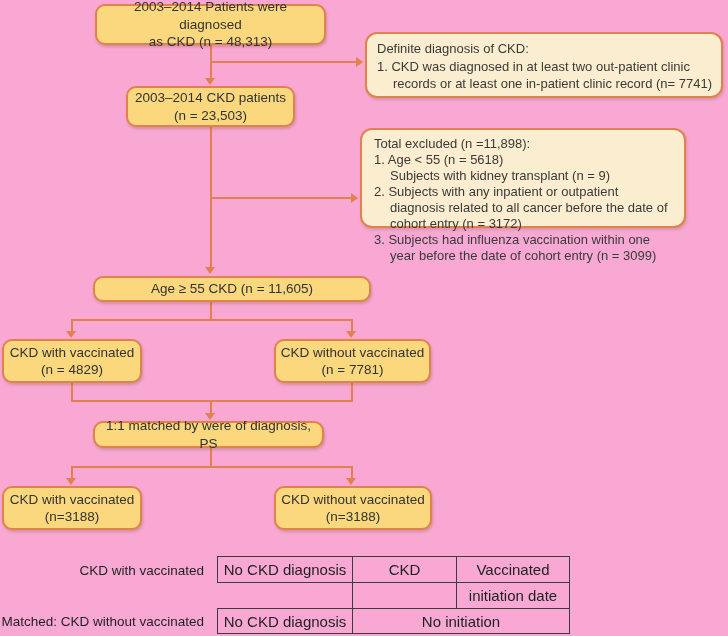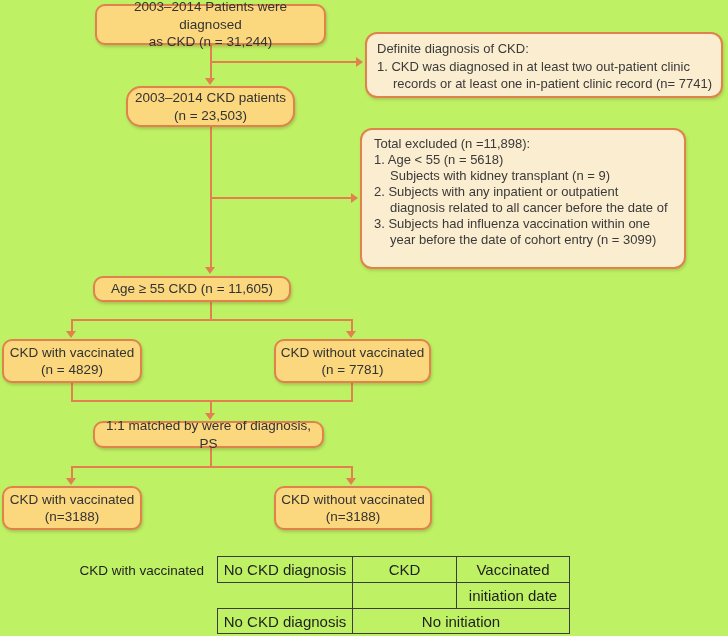--- a/index.html
+++ b/index.html
@@ -1,17 +1,17 @@
 <!DOCTYPE html>
 <html><head>
 <meta charset="utf-8">
 <style>
   html,body{margin:0;padding:0;background:#fff;}
   #figure{
-    position:relative;width:728px;height:636px;background:#bef264;
+    position:relative;width:728px;height:636px;background:#f9a8d4;
     font-family:"Liberation Sans", sans-serif;color:#333;overflow:hidden;
   }
   
   .flow-box{
     position:absolute;box-sizing:border-box;
     background:#FBD77E;border:2px solid #E0824B;border-radius:10px;
     display:flex;flex-direction:column;align-items:center;justify-content:center;
     font-size:13.5px;line-height:17.5px;text-align:center;color:#333;
     box-shadow:1px 2px 3px rgba(120,90,40,0.30);
     padding:1px 4px;
@@ -81,29 +81,29 @@
 
   <div class="vline" style="left:210px;top:448px;height:20px;"></div>
   <div class="hline" style="left:71px;top:466px;width:282px;"></div>
   <div class="vline" style="left:71px;top:466px;height:13px;"></div>
   <div class="arr-down" style="left:66px;top:478px;"></div>
   <div class="vline" style="left:351px;top:466px;height:13px;"></div>
   <div class="arr-down" style="left:346px;top:478px;"></div>
 
   <div class="flow-box" style="left:95px;top:4px;width:231px;height:41px;">
     <div>2003–2014 Patients were diagnosed</div>
-    <div>as CKD (n = 31,244)</div>
+    <div>as CKD (n = 48,313)</div>
   </div>
 
-  <div class="flow-box" style="left:126px;top:86px;width:169px;height:41px;border-radius:15px;">
+  <div class="flow-box" style="left:126px;top:86px;width:169px;height:41px;">
     <div>2003–2014 CKD patients</div>
     <div>(n = 23,503)</div>
   </div>
 
-  <div class="flow-box" style="left:93px;top:276px;width:198px;height:26px;border-radius:10px;">
+  <div class="flow-box" style="left:93px;top:276px;width:278px;height:26px;border-radius:10px;">
     <div>Age ≥ 55 CKD (n = 11,605)</div>
   </div>
 
   <div class="flow-box" style="left:2px;top:339px;width:140px;height:44px;">
     <div>CKD with vaccinated</div>
     <div>(n = 4829)</div>
   </div>
 
   <div class="flow-box" style="left:274px;top:339px;width:157px;height:44px;">
     <div>CKD without vaccinated</div>
@@ -123,31 +123,33 @@
     <div>CKD without vaccinated</div>
     <div>(n=3188)</div>
   </div>
 
   <div class="note-box" id="note-definite" style="left:365px;top:32px;width:358px;height:66px;">
     <div class="nline">Definite diagnosis of CKD:</div>
     <div class="nline">1. CKD was diagnosed in at least two out-patient clinic</div>
     <div class="nline cont">records or at least one in-patient clinic record (n= 7741)</div>
   </div>
 
-  <div class="note-box" id="note-excluded" style="left:360px;top:128px;width:326px;height:141px;padding-left:12px;">
+  <div class="note-box" id="note-excluded" style="left:360px;top:128px;width:326px;height:100px;padding-left:12px;">
     <div class="nline">Total excluded (n =11,898):</div>
     <div class="nline">1. Age &lt; 55 (n = 5618)</div>
     <div class="nline cont">Subjects with kidney transplant (n = 9)</div>
     <div class="nline">2. Subjects with any inpatient or outpatient</div>
     <div class="nline cont">diagnosis related to all cancer before the date of</div>
+    <div class="nline cont">cohort entry (n = 3172)</div>
     <div class="nline">3. Subjects had influenza vaccination within one</div>
     <div class="nline cont">year before the date of cohort entry (n = 3099)</div>
   </div>
 
   <div class="row-label" style="top:563px;">CKD with vaccinated</div>
+  <div class="row-label" style="top:614px;">Matched: CKD without vaccinated</div>
 
   <table id="timeline">
     <tbody>
         <tr style="height:26px;">
       <td style="width:134px;">No CKD diagnosis</td>
       <td style="width:103px;">CKD</td>
       <td style="width:112px;">Vaccinated</td>
     </tr>
     <tr style="height:26px;">
       <td class="ghost"></td>

